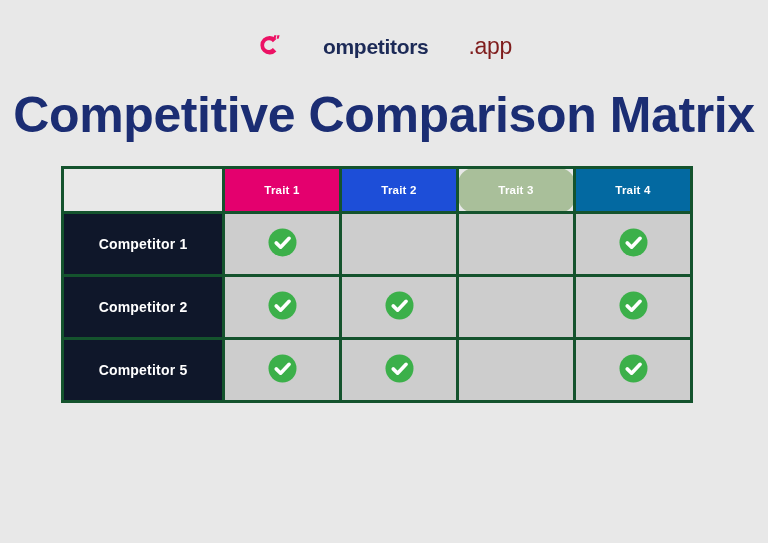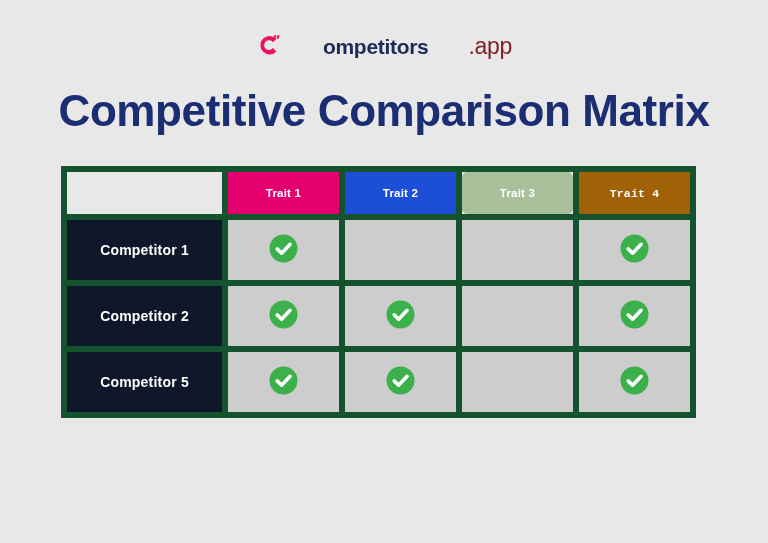--- a/index.html
+++ b/index.html
@@ -54,39 +54,39 @@
     top: 1px;
   }
 
   
   #page-title {
     position: absolute;
     top: 86px;
     left: 0;
     width: 768px;
     text-align: center;
-    font-size: 44px;
+    font-size: 50px;
     font-weight: bold;
     color: #1b2d73;
     letter-spacing: -0.4px;
     white-space: nowrap;
   }
 
   
   #comparison-matrix {
     position: absolute;
     left: 61px;
     top: 166px;
     width: 630px;
     border-collapse: collapse;
     table-layout: fixed;
   }
   #comparison-matrix td,
   #comparison-matrix th {
-    border: 6px solid #14532d;
+    border: 3px solid #14532d;
     padding: 4px;
     margin: 0;
   }
   .col-label { width: 161px; }
   .col-trait { width: 117px; }
 
   .corner-cell {
     height: 34px;
     background: #e8e8e8;
   }
@@ -95,21 +95,21 @@
     text-align: center;
     vertical-align: middle;
     color: #ffffff;
     font-size: 11.5px;
     font-weight: bold;
     letter-spacing: 0.2px;
   }
   .trait-1 { background: #e4006e; }
   .trait-2 { background: #1d4ed8; }
   .trait-3 { background: #a9bf9a; border-radius: 16px; }
-  .trait-4 { background: #a16207; font-family: Liberation Mono, monospace; }
+  .trait-4 { background: #0369a1; }
 
   .row-label {
     height: 52px;
     background: #0f172a;
     color: #ffffff;
     font-size: 14px;
     font-weight: bold;
     text-align: center;
     vertical-align: middle;
     letter-spacing: 0.2px;

